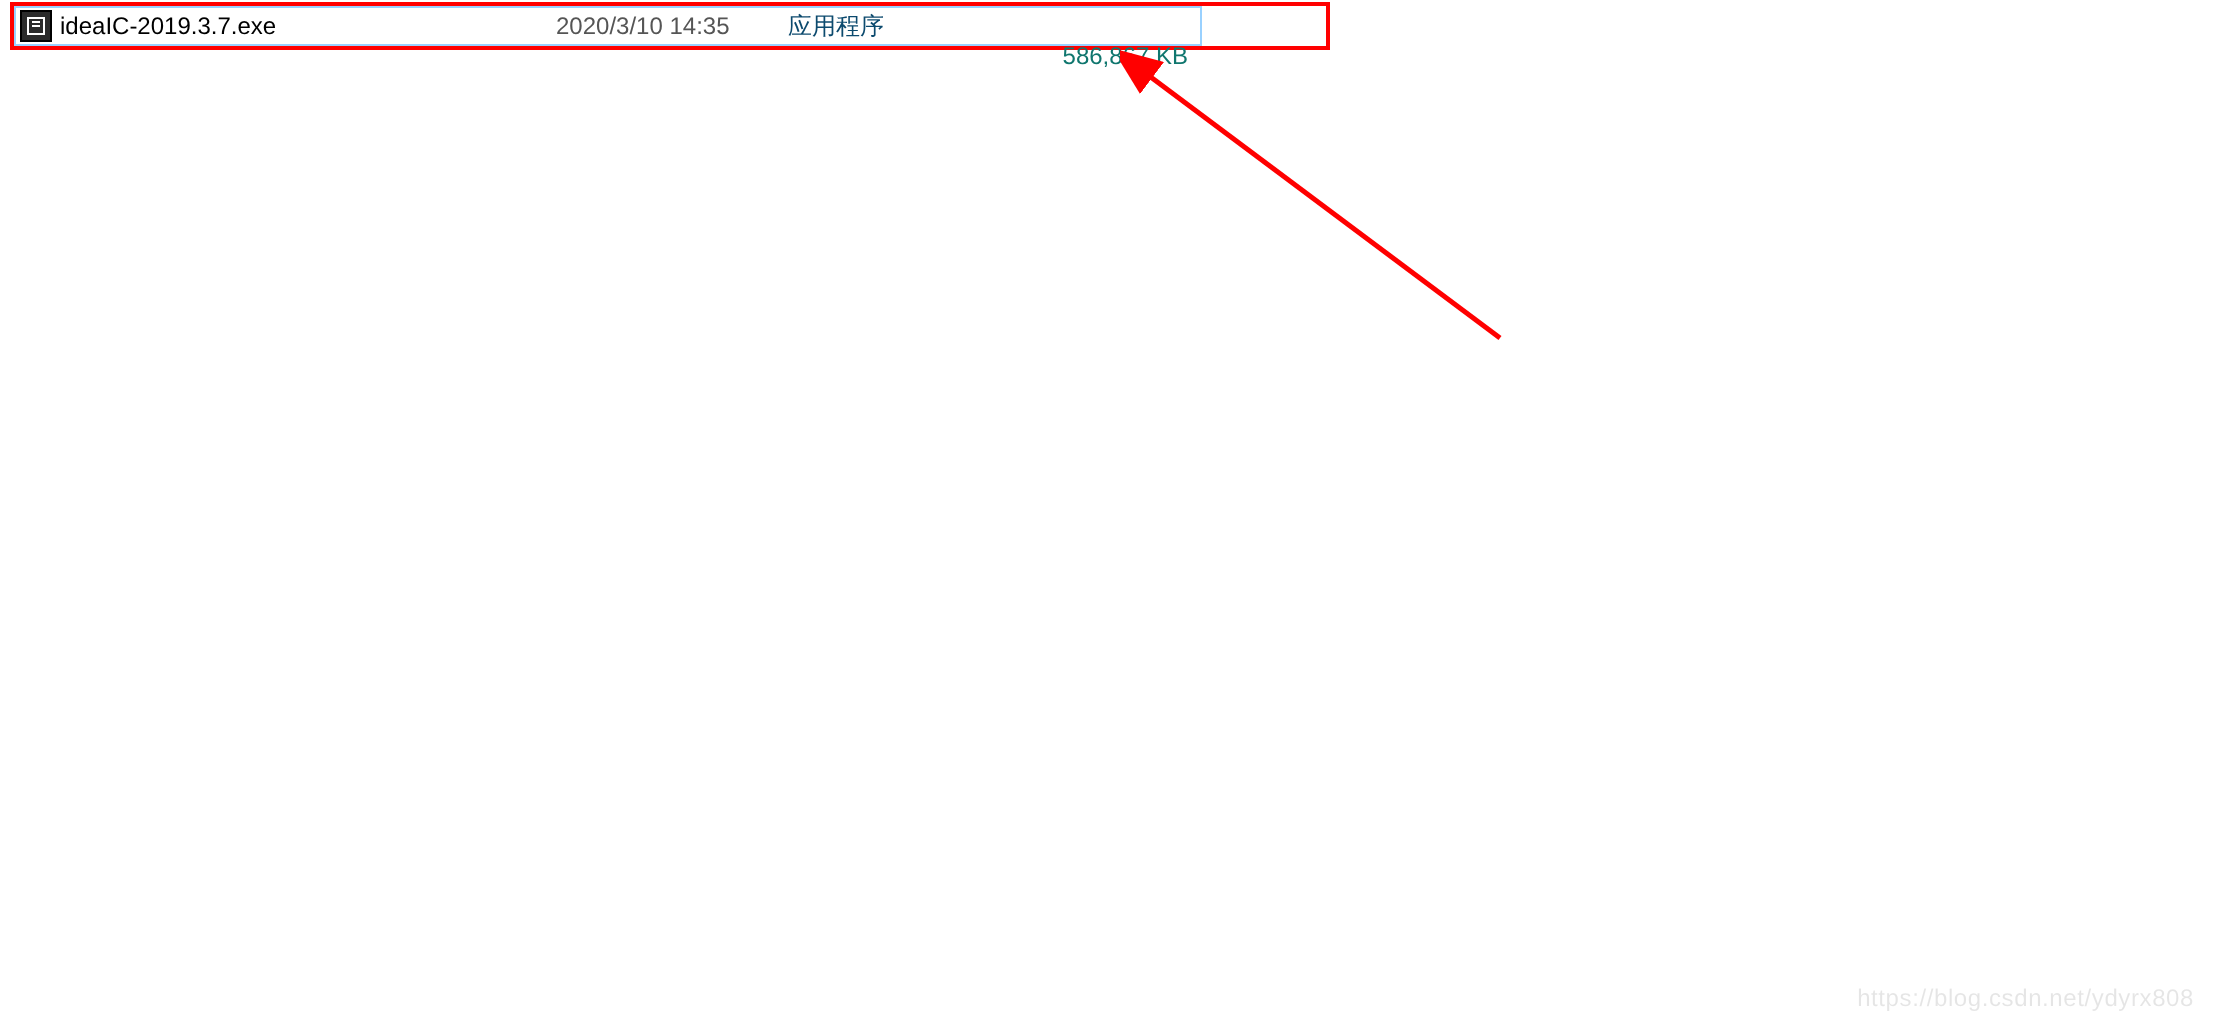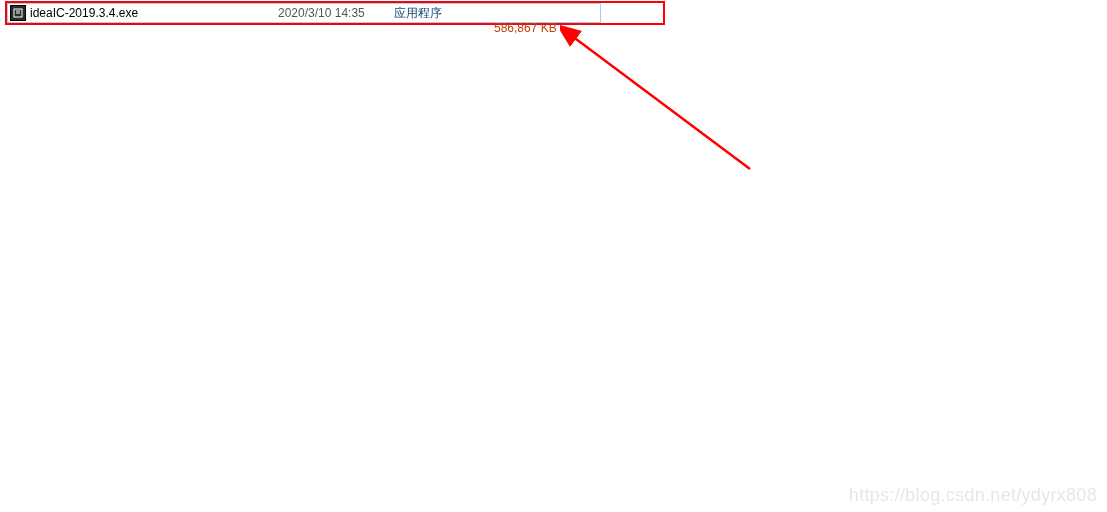--- a/index.html
+++ b/index.html
@@ -53,55 +53,56 @@
       color: #555;
       white-space: nowrap;
     }
     .file-type {
       width: 100px;
       color: #0c4a6e;
       white-space: nowrap;
     }
     .file-size {
       flex: 1;
-      color: #c2410c;
+      color: #0f766e;
+      text-align: right;
       padding-right: 6px;
       white-space: nowrap;
       margin-top: 29px;
     }
     .arrow {
       position: absolute;
       left: 560px;
       top: 24px;
       pointer-events: none;
     }
     .watermark {
       position: absolute;
       right: 10px;
       bottom: 6px;
-      font-size: 18px;
+      font-size: 12px;
       color: rgba(0,0,0,0.10);
       letter-spacing: 0.3px;
       user-select: none;
     }
   </style>
 </head>
 <body>
 
 <div class="file-row-container">
   <div class="file-row">
     <span class="file-icon">
       <svg width="10" height="10" viewBox="0 0 10 10">
         <rect x="0" y="0" width="10" height="10" fill="#2b2b2b"></rect>
         <rect x="1" y="1" width="8" height="8" fill="none" stroke="#ffffff" stroke-width="1"></rect>
         <line x1="3" y1="3" x2="7" y2="3" stroke="#ffffff" stroke-width="1"></line>
         <line x1="3" y1="5" x2="7" y2="5" stroke="#ffffff" stroke-width="1"></line>
       </svg>
     </span>
-    <span class="file-name">ideaIC-2019.3.4.exe</span>
+    <span class="file-name">ideaIC-2019.3.7.exe</span>
     <span class="file-date">2020/3/10 14:35</span>
     <span class="file-type">应用程序</span>
     <span class="file-size">586,867 KB</span>
   </div>
 </div>
 
 <svg class="arrow" width="210" height="160">
   <defs>
     <marker id="arrowhead" markerWidth="10" markerHeight="8" refX="2" refY="4" orient="auto">
       <polygon points="0 0, 10 4, 0 8" fill="#ff0000"></polygon>

